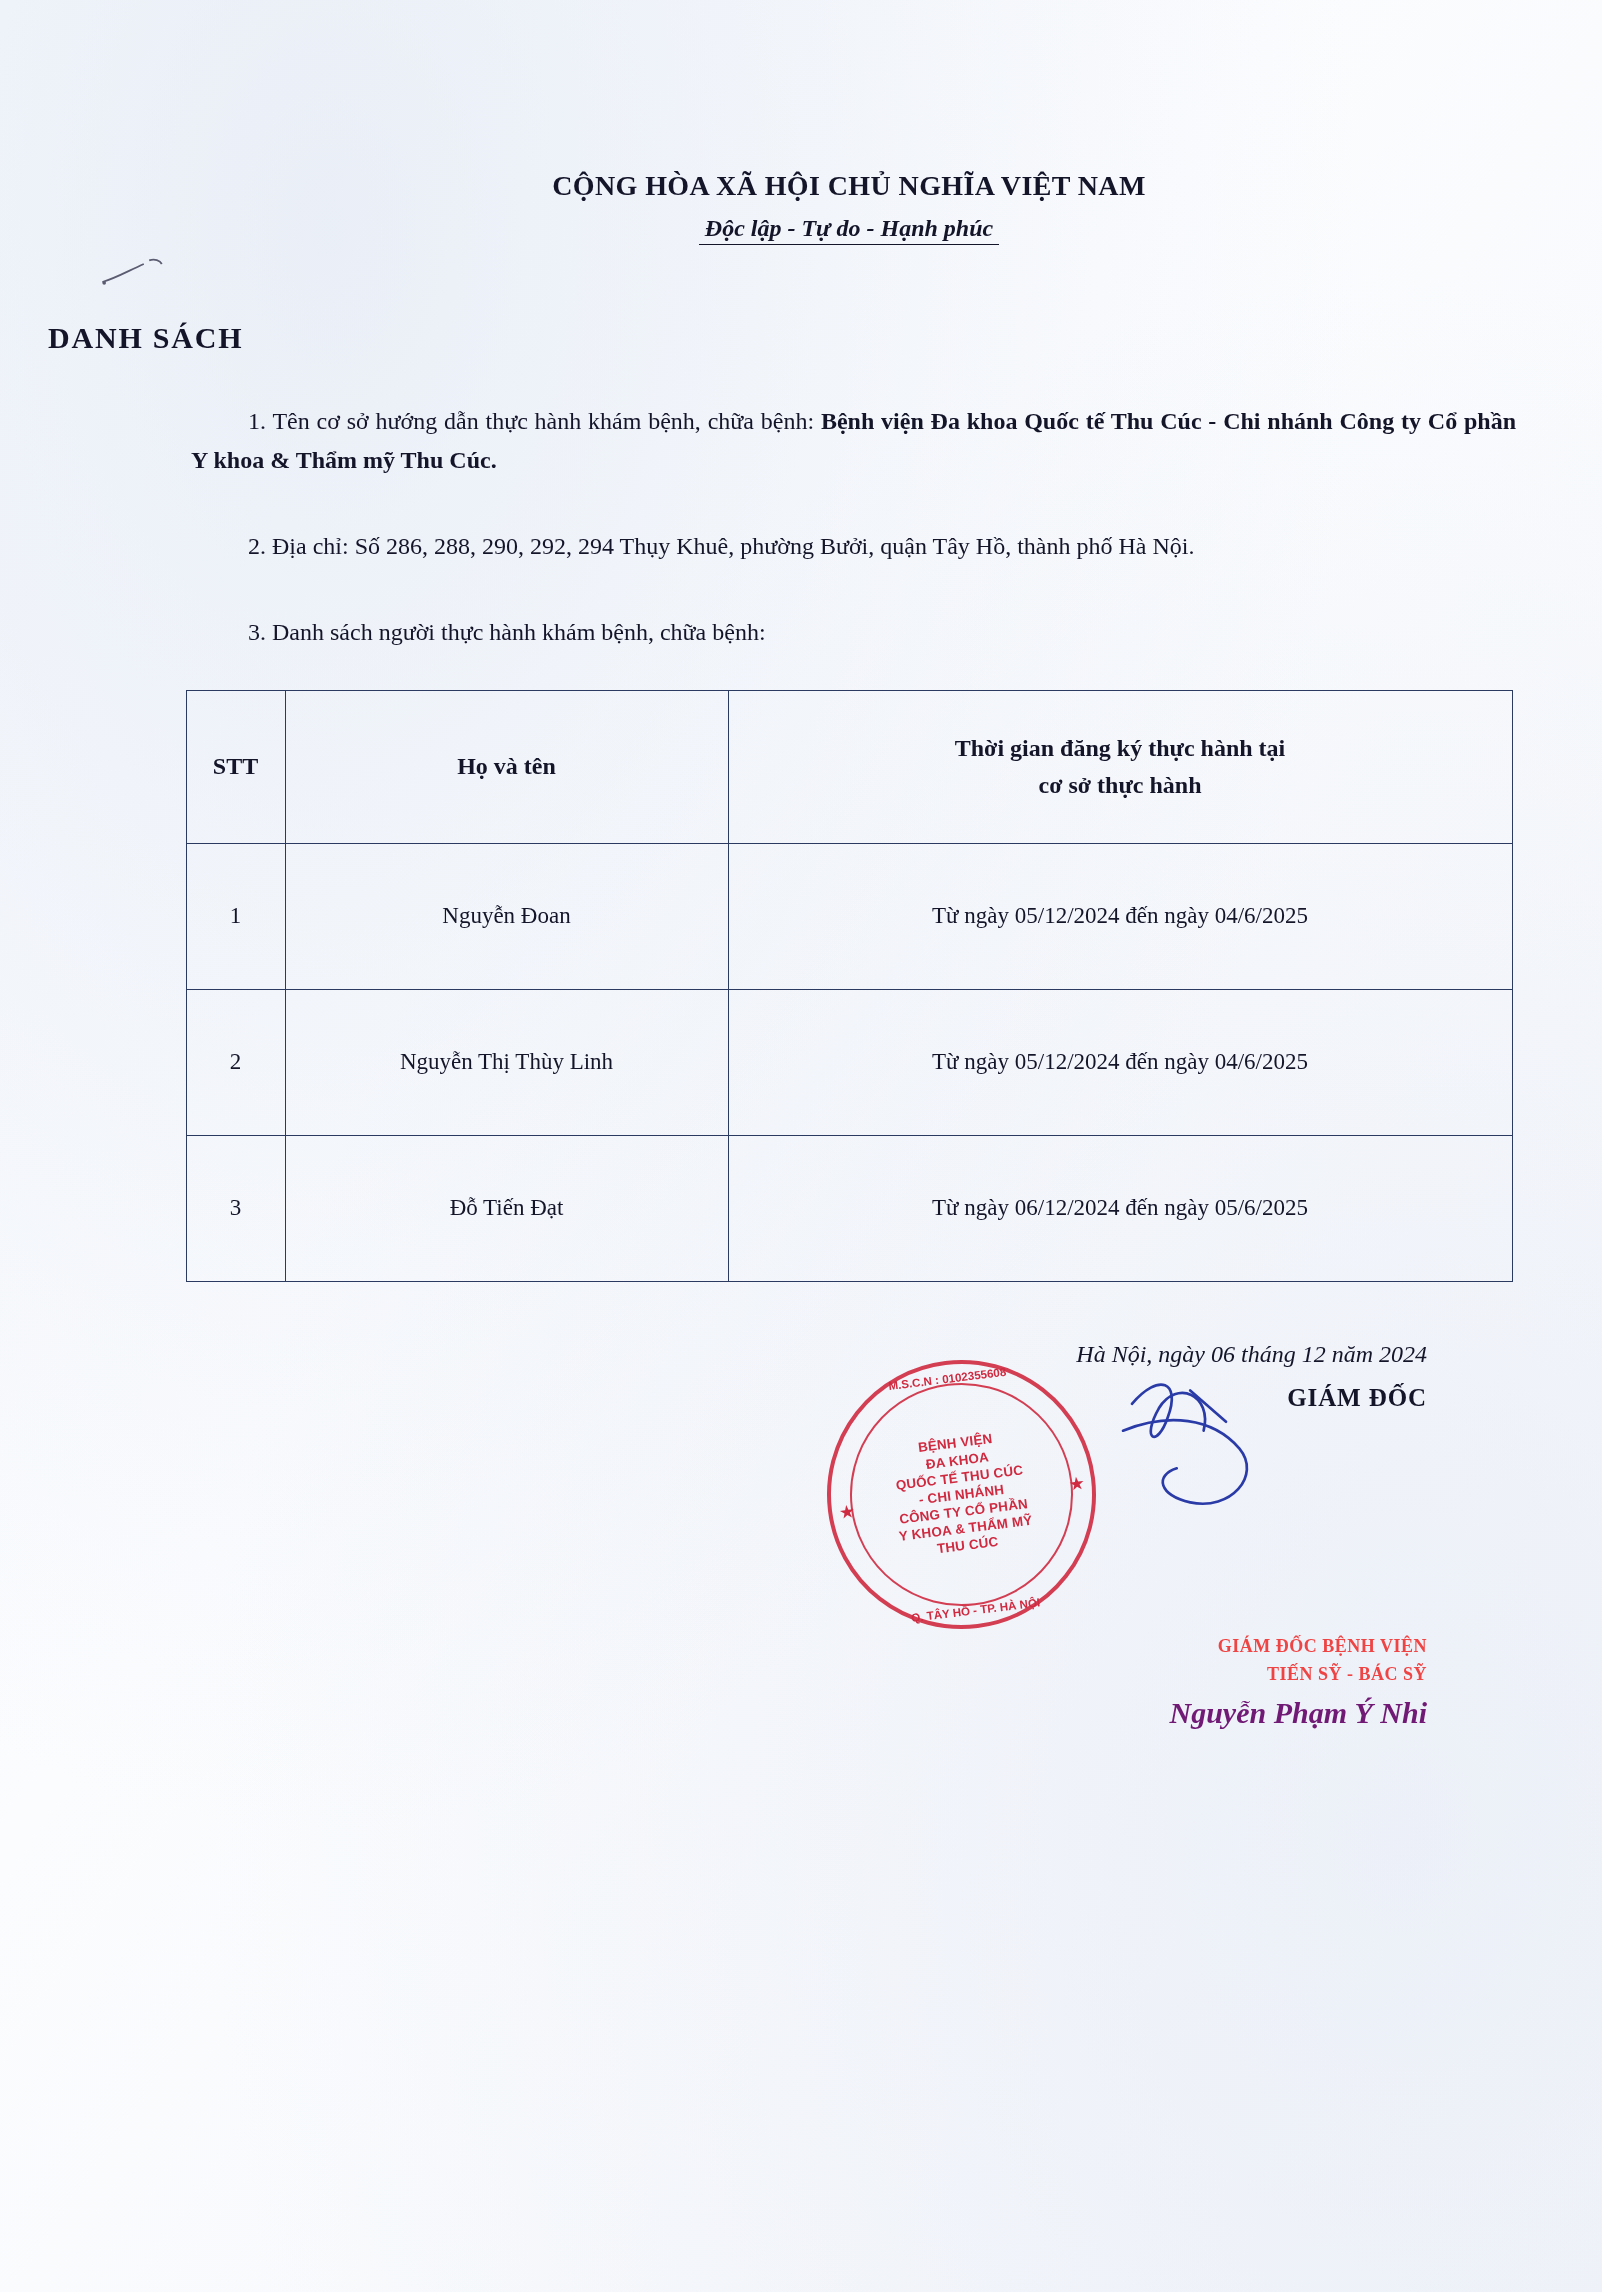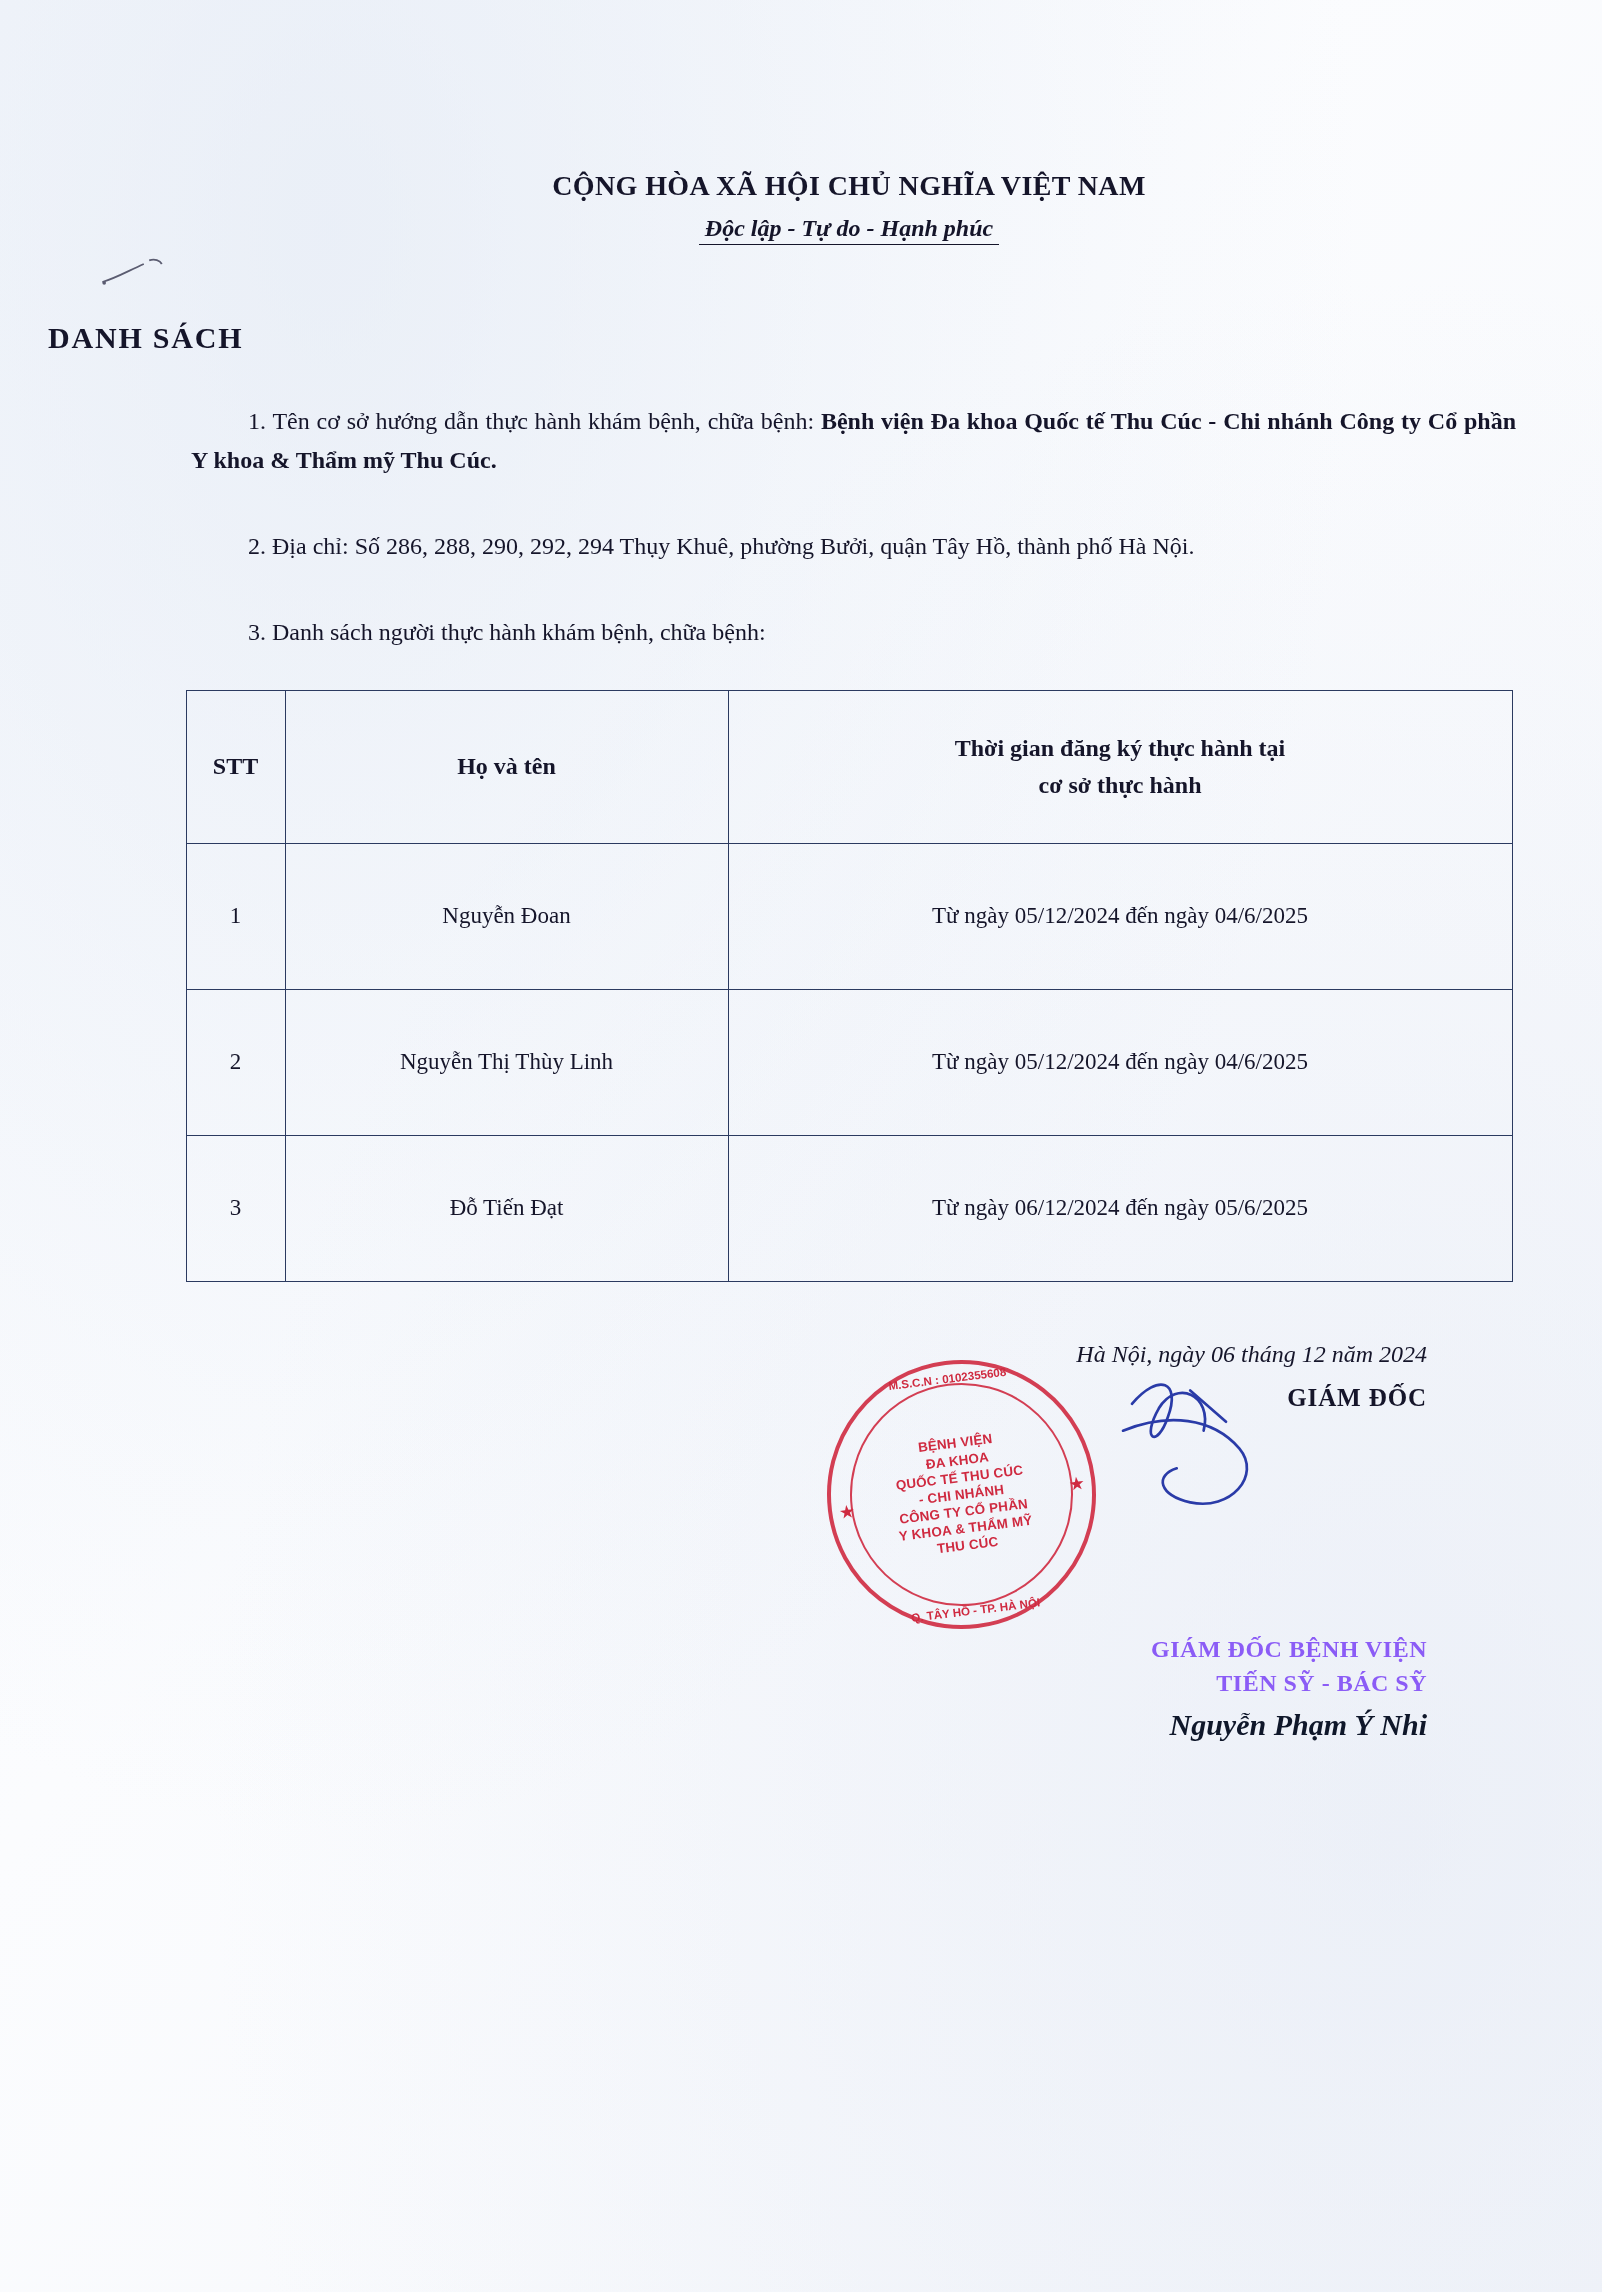--- a/index.html
+++ b/index.html
@@ -134,29 +134,29 @@
     font-style: italic;
     font-size: 24px;
   }
   .sign-role {
     font-weight: bold;
     font-size: 25px;
     letter-spacing: 0.9px;
     margin-top: 16px;
   }
   .sign-title-1, .sign-title-2 {
-    color: #8b5cf6;
-    font-weight: bold;
-    font-size: 24px;
+    color: #ef4444;
+    font-weight: bold;
+    font-size: 18px;
     letter-spacing: 0.5px;
   }
   .sign-title-1 { margin-top: 224px; }
   .sign-title-2 { margin-top: 7.2px; }
   .sign-name {
-    color: #0f172a;
+    color: #701a75;
     font-size: 30px;
     font-style: italic;
     font-weight: bold;
     margin-top: 10.7px;
     font-family: "Liberation Serif", serif;
   }
 
   
   .stamp {
     position: absolute;

